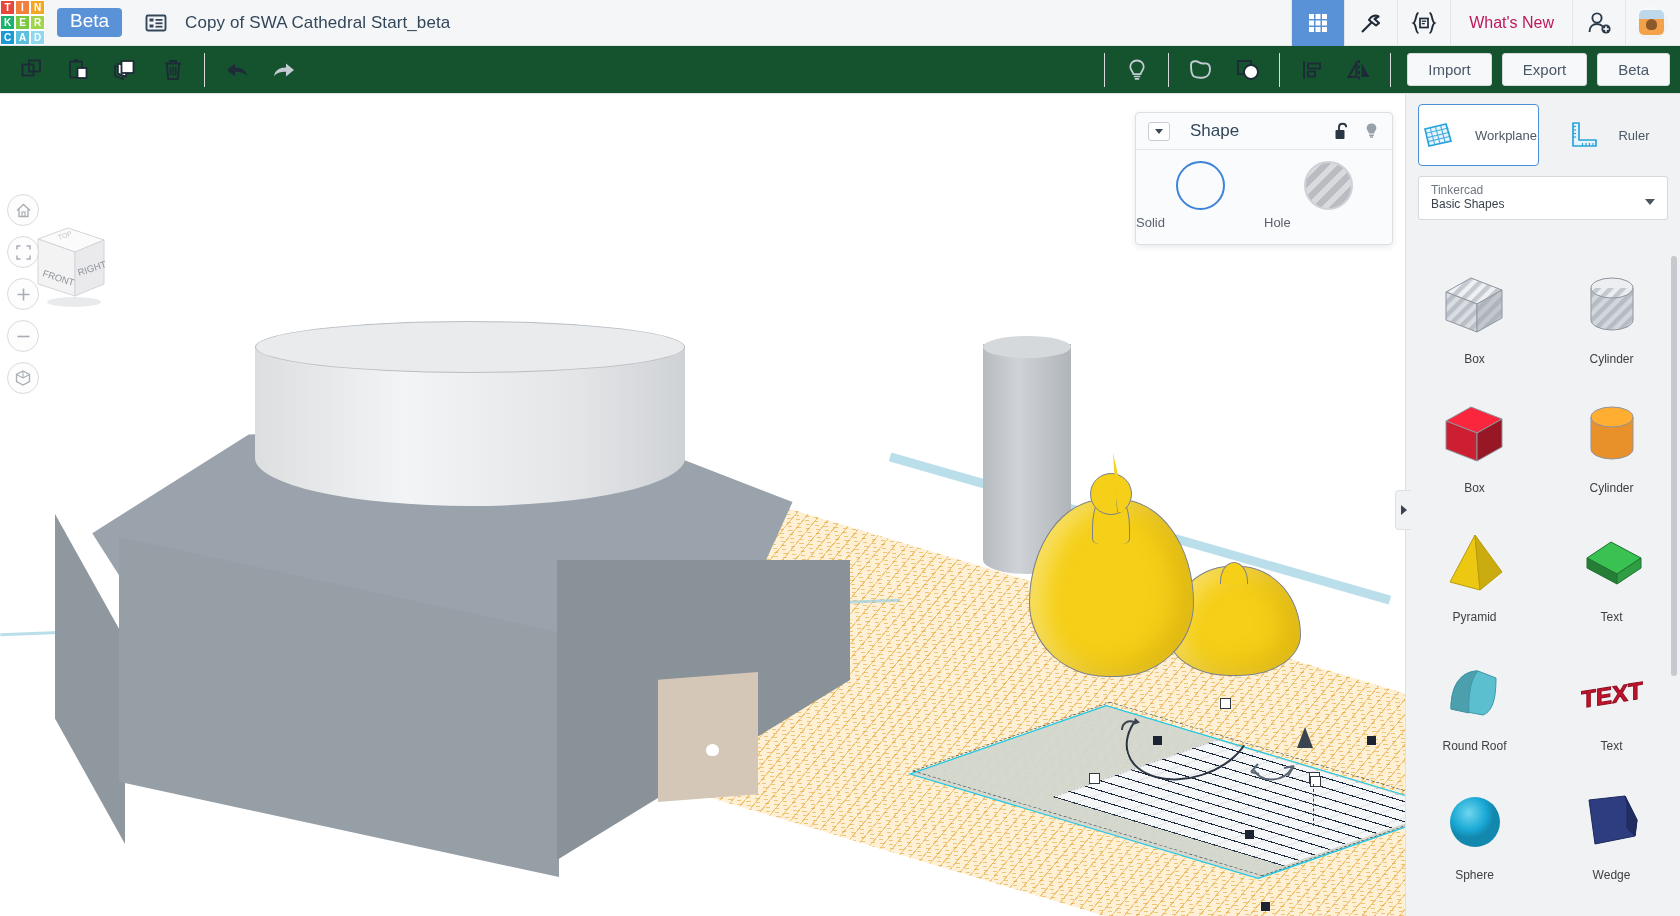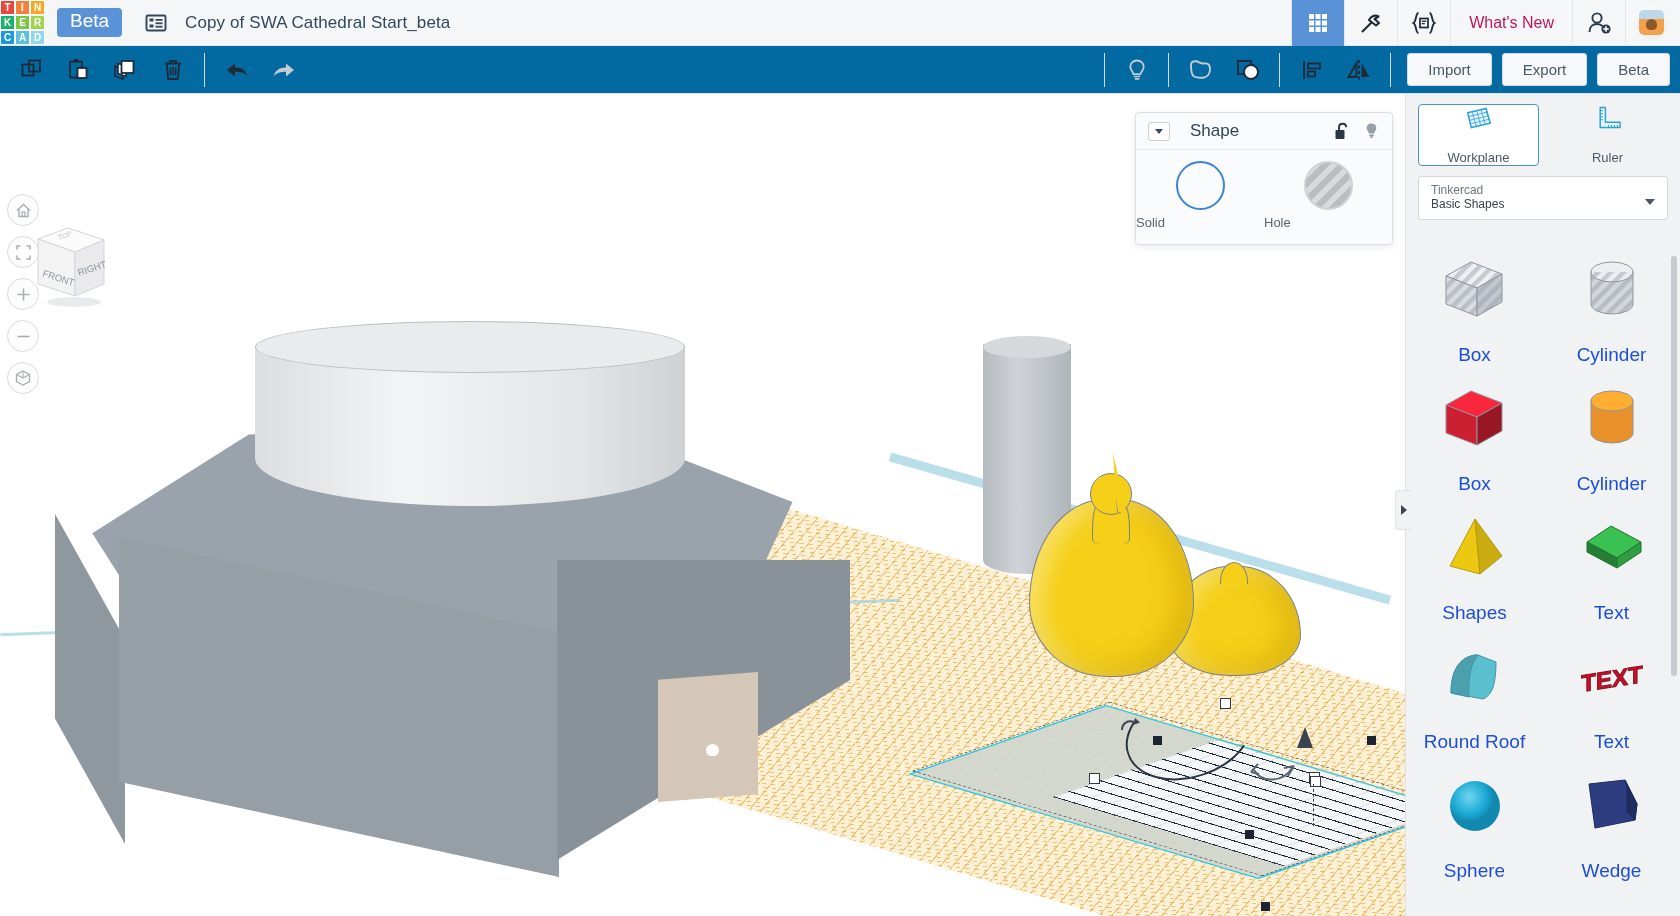--- a/index.html
+++ b/index.html
@@ -59,21 +59,21 @@
     position: relative; overflow:hidden;
   }
   .avatar .pic::after{
     content:""; position:absolute; left:7px; top:9px; width:11px; height:11px;
     border-radius:50% 50% 40% 40%; background:#8c5a2a;
   }
 
   
   #toolbar2 {
     position: absolute; left: 0; top: 46px; width: 1680px; height: 48px;
-    background: #0369a1; border-bottom: 1px solid #dfe1e5;
+    background: #14532d; border-bottom: 1px solid #dfe1e5;
     display: flex; align-items: center;
   }
   .t2-btn {
     width: 47px; height: 48px; display:flex; align-items:center;
     justify-content:center; cursor: pointer;
   }
   .t2-div { width: 1px; height: 34px; background: #d8dadd; margin: 0 8px; }
   .act-btn {
     border: 1px solid #d7d9dd; background: #f7f8f9; border-radius: 3px;
     color: #4a5768; font-size: 15px; padding: 7px 20px; margin-right: 10px;
@@ -250,21 +250,21 @@
   .sp-lbl { font-size:13px; color:#59626d; }
 
   
   #sidebar {
     position:absolute; right:0; top:94px; width:275px; height:822px;
     background:#f1f2f4; border-left:1px solid #dfe1e5;
   }
   .sb-tools { display:flex; padding:10px 12px 8px; gap:8px; }
   .sb-tool {
     flex:1; height:62px; border:1px solid transparent; border-radius:4px;
-    display:flex; flex-direction:column; align-items:center; justify-content:center;
+    display:flex; flex-direction:row; align-items:center; justify-content:center;
     gap:19px; cursor:pointer;
   }
   .sb-tool.sel { border-color:#4a90d9; background:#fff; }
   .sb-tool span { font-size:13px; color:#4d5865; }
   .sb-select {
     margin:2px 12px 10px; background:#fff; border:1px solid #d5d8dc; border-radius:3px;
     padding:6px 12px 8px; cursor:pointer; position:relative;
   }
   .sb-select .kicker { font-size:12px; color:#6f7780; }
   .sb-select .val { font-size:12px; color:#39424c; }
@@ -275,21 +275,21 @@
   }
   #shapegrid {
     position:absolute; left:0; top:152px; right:0; bottom:0;
     background:#f1f2f4; overflow:hidden;
     display:grid; grid-template-columns: 1fr 1fr; align-content:start;
   }
   .sitem {
     height:129px; display:flex; flex-direction:column; align-items:center;
     justify-content:flex-end; padding-bottom:9px; cursor:pointer;
   }
-  .sitem .nm { font-size:19px; color:#1d4ed8; margin-top:20px; }
+  .sitem .nm { font-size:12px; color:#404040; margin-top:12px; }
   .thumb { width:74px; height:70px; position:relative; }
   #sbscroll {
     position:absolute; right:3px; top:162px; width:6px; height:420px;
     background:#c6c9cd; border-radius:3px;
   }
   .panel-toggle {
     position:absolute; left:1395px; top:490px; width:16px; height:40px;
     background:#f1f2f4; border:1px solid #dfe1e5; border-right:0;
     border-radius:4px 0 0 4px; display:flex; align-items:center;
     justify-content:center; cursor:pointer; z-index:5;
@@ -691,21 +691,21 @@
           <ellipse cx="37" cy="18" rx="21" ry="10" fill="#ffae32" stroke="#8f959d" stroke-width="1"></ellipse>
 
         </svg></div>
         <div class="nm">Cylinder</div>
       </div>
       <div class="sitem">
         <div class="thumb"><svg viewBox="0 0 74 70" width="74" height="70">
           <path d="M37 7 L12 54 L42 62 Z" fill="#ecc813" stroke="#b79b09" stroke-width="1"></path>
           <path d="M37 7 L42 62 L64 44 Z" fill="#cbac10" stroke="#b79b09" stroke-width="1"></path>
           </svg></div>
-        <div class="nm">Shapes</div>
+        <div class="nm">Pyramid</div>
       </div>
       <div class="sitem">
         <div class="thumb"><svg viewBox="0 0 74 70" width="74" height="70">
           <path d="M36 14 L66 30 L42 46 L12 30 Z" fill="#39c152" stroke="#1e7330" stroke-width="1"></path>
           <path d="M12 30 L42 46 L42 56 L12 40 Z" fill="#267e36" stroke="#1e7330" stroke-width="1"></path>
           <path d="M42 46 L66 30 L66 40 L42 56 Z" fill="#2f9e43" stroke="#1e7330" stroke-width="1"></path>
           </svg></div>
         <div class="nm">Text</div>
       </div>
       <div class="sitem">

